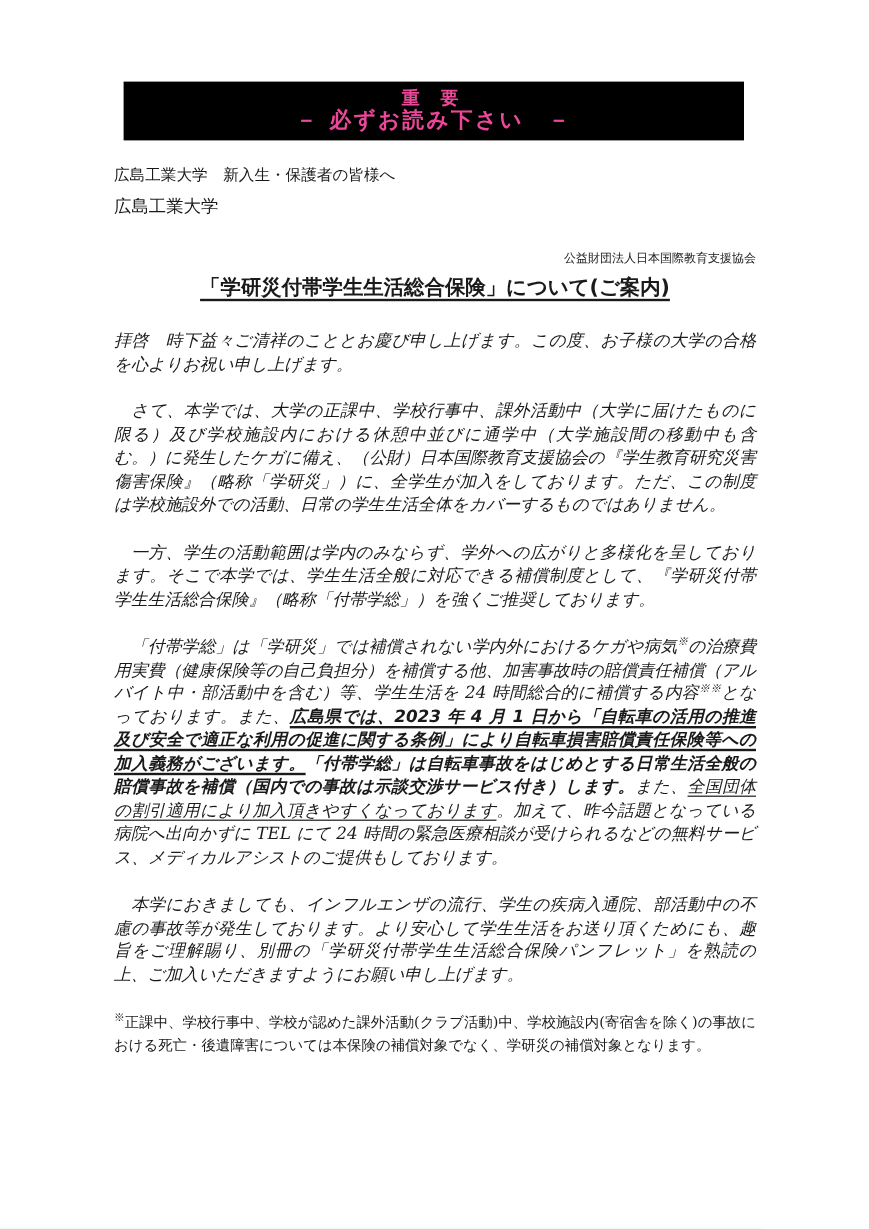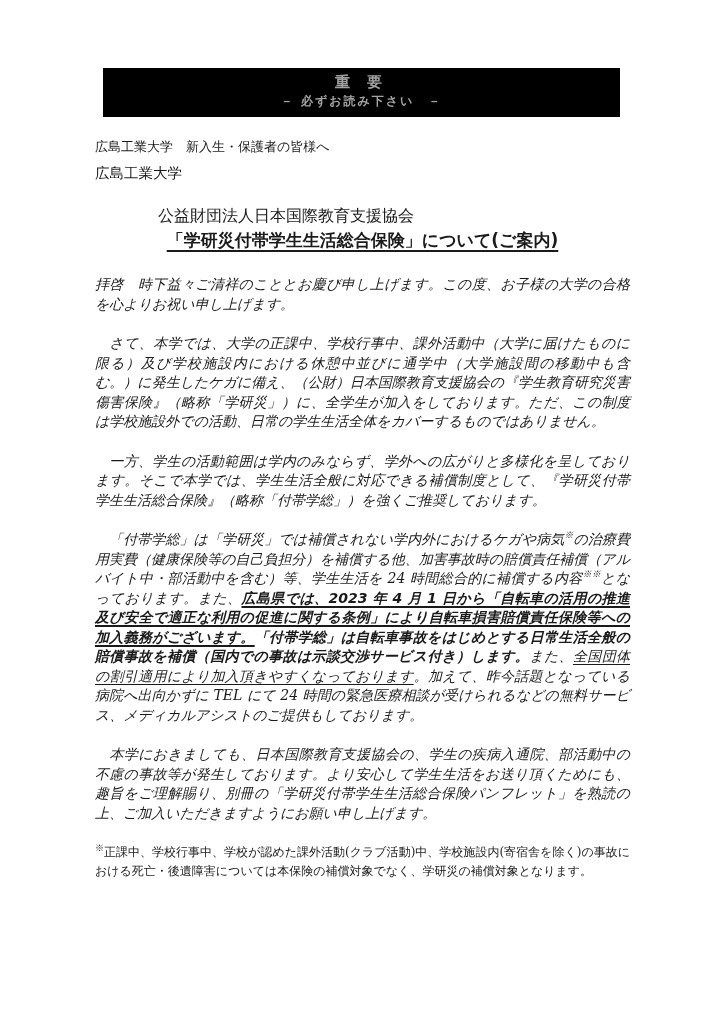--- a/index.html
+++ b/index.html
@@ -8,34 +8,34 @@
     width:724px;height:1024px;
     margin:0 auto;
     background:#ffffff;
     box-sizing:border-box;
     padding:68px 94px 0 95px;
     color:#1a1a1a;
     font-family:"DejaVu Serif","Liberation Serif",serif;
   }
   
   .alert-box{
-    background:#000000;color:#a3a3a3;
+    background:#000000;color:#ec4899;
     text-align:center;
     font-family:"DejaVu Sans","Liberation Sans",sans-serif;
     font-weight:bold;
     margin:0 10px 0 8px;
     padding:5px 0 7px;
   }
   .alert-box .l1{font-size:15px;letter-spacing:6px;line-height:19px;}
-  .alert-box .l2{font-size:12px;letter-spacing:2px;line-height:18px;}
+  .alert-box .l2{font-size:18px;letter-spacing:2px;line-height:18px;}
 
   .addressee{margin-top:20px;font-size:13px;line-height:20px;}
   .sender{margin-top:6px;font-size:14.5px;line-height:20px;}
 
-  .association{margin-top:24px;margin-left:63px;font-size:16px;line-height:17px;}
+  .association{margin-top:24px;margin-left:63px;font-size:10px;line-height:17px;text-align:right;}
   .title{
     margin:3px 0 0;
     text-align:center;
     font-family:"DejaVu Sans","Liberation Sans",sans-serif;
     font-size:17px;font-weight:bold;line-height:26px;
   }
   .title .title-text{text-decoration:underline;text-underline-offset:4px;text-decoration-thickness:1.5px;}
 
   .body{margin-top:22px;font-size:14px;line-height:19.5px;text-align:justify;font-style:italic;}
   .body p{margin:0 0 20px;}
@@ -73,20 +73,20 @@
   <div class="sender">広島工業大学</div>
 
   <div class="association">公益財団法人日本国際教育支援協会</div>
   <h1 class="title"><span class="title-text">「学研災付帯学生生活総合保険」について(ご案内)</span></h1>
 
   <div class="body">
       <p><span>拝啓　時下益々ご清祥のこととお慶び申し上げます。この度、お子様の大学の合格を心よりお祝い申し上げます。</span></p>
       <p><span>　さて、本学では、大学の正課中、学校行事中、課外活動中（大学に届けたものに限る）及び学校施設内における休憩中並びに通学中（大学施設間の移動中も含む。）に発生したケガに備え、（公財）日本国際教育支援協会の『学生教育研究災害傷害保険』（略称「学研災」）に、全学生が加入をしております。ただ、この制度は学校施設外での活動、日常の学生生活全体をカバーするものではありません。</span></p>
       <p><span>　一方、学生の活動範囲は学内のみならず、学外への広がりと多様化を呈しております。そこで本学では、学生生活全般に対応できる補償制度として、『学研災付帯学生生活総合保険』（略称「付帯学総」）を強くご推奨しております。</span></p>
       <p><span>　「付帯学総」は「学研災」では補償されない学内外におけるケガや病気</span><sup>※</sup><span>の治療費用実費（健康保険等の自己負担分）を補償する他、加害事故時の賠償責任補償（アルバイト中・部活動中を含む）等、学生生活を 24 時間総合的に補償する内容</span><sup>※※</sup><span>となっております。また、</span><span class="seg-bu">広島県では、2023 年 4 月 1 日から「自転車の活用の推進及び安全で適正な利用の促進に関する条例」により自転車損害賠償責任保険等への加入義務がございます。</span><span class="seg-b">「付帯学総」は自転車事故をはじめとする日常生活全般の賠償事故を補償（国内での事故は示談交渉サービス付き）します。</span><span>また、</span><span class="seg-u">全国団体の割引適用により加入頂きやすくなっております</span><span>。加えて、昨今話題となっている病院へ出向かずに TEL にて 24 時間の緊急医療相談が受けられるなどの無料サービス、メディカルアシストのご提供もしております。</span></p>
-      <p><span>　本学におきましても、日本国際教育支援協会の、学生の疾病入通院、部活動中の不慮の事故等が発生しております。より安心して学生生活をお送り頂くためにも、趣旨をご理解賜り、別冊の「学研災付帯学生生活総合保険パンフレット」を熟読の上、ご加入いただきますようにお願い申し上げます。</span></p>
+      <p><span>　本学におきましても、インフルエンザの流行、学生の疾病入通院、部活動中の不慮の事故等が発生しております。より安心して学生生活をお送り頂くためにも、趣旨をご理解賜り、別冊の「学研災付帯学生生活総合保険パンフレット」を熟読の上、ご加入いただきますようにお願い申し上げます。</span></p>
     </div>
 
   <div class="footnote"><sup>※</sup><span>正課中、学校行事中、学校が認めた課外活動(クラブ活動)中、学校施設内(寄宿舎を除く)の事故における死亡・後遺障害については本保険の補償対象でなく、学研災の補償対象となります。</span></div>
 
 
 
 </div>
 
 </body></html>

